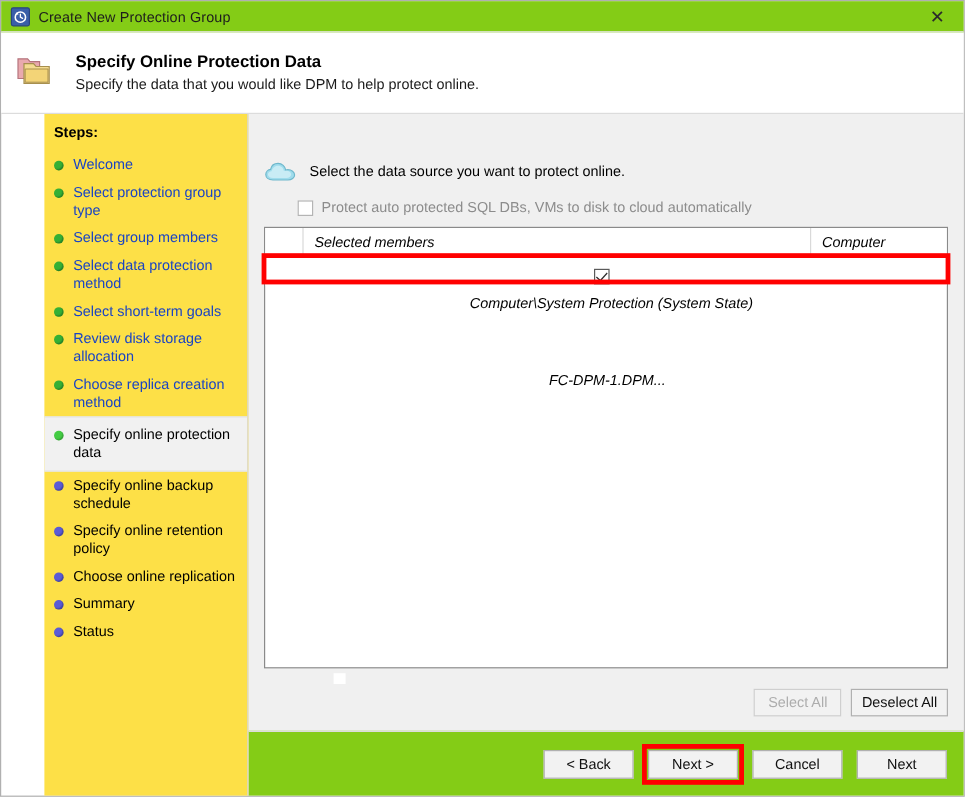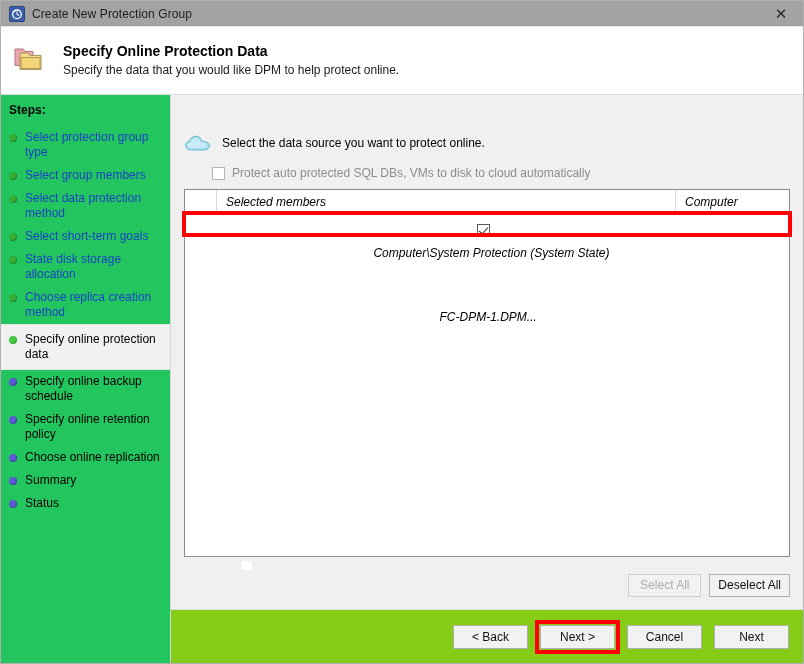--- a/index.html
+++ b/index.html
@@ -26,21 +26,21 @@
     display: flex;
     flex-direction: column;
   }
 
   
   #titlebar {
     height: 25px;
     flex: 0 0 25px;
     display: flex;
     align-items: center;
-    background: #a3a3a3;
+    background: #84cc16;
     border-bottom: 1px solid #e8e8e8;
     position: relative;
   }
   .title-icon {
     width: 16px;
     height: 16px;
     margin-left: 8px;
     margin-right: 7px;
     flex: 0 0 16px;
     background: #3a5fa8;
@@ -105,25 +105,26 @@
   #body {
     flex: 1 1 auto;
     display: flex;
     min-height: 0;
   }
 
   
   #sidebar {
     width: 170px;
     flex: 0 0 170px;
-    background: #22c55e;
+    background: #fde047;
     border-right: 1px solid #d6d6d6;
     box-sizing: border-box;
     padding-top: 8px;
     position: relative;
+    margin-left: 36px;
   }
   #steps-label {
     font-weight: bold;
     font-size: 12px;
     padding: 0 0 9px 8px;
     color: #000000;
   }
   .step {
     display: flex;
     align-items: flex-start;
@@ -415,37 +416,41 @@
     </div>
   </div>
 
   <div id="body">
 
     <div id="sidebar">
       <div id="steps-label">Steps:</div>
       <div id="steps-list">
           <div class="step">
             <span class="bullet done"></span>
+            <span class="step-label link">Welcome</span>
+          </div>
+          <div class="step">
+            <span class="bullet done"></span>
             <span class="step-label link">Select protection group type</span>
           </div>
           <div class="step">
             <span class="bullet done"></span>
             <span class="step-label link">Select group members</span>
           </div>
           <div class="step">
             <span class="bullet done"></span>
             <span class="step-label link">Select data protection method</span>
           </div>
           <div class="step">
             <span class="bullet done"></span>
             <span class="step-label link">Select short-term goals</span>
           </div>
           <div class="step">
             <span class="bullet done"></span>
-            <span class="step-label link">State disk storage allocation</span>
+            <span class="step-label link">Review disk storage allocation</span>
           </div>
           <div class="step">
             <span class="bullet done"></span>
             <span class="step-label link">Choose replica creation method</span>
           </div>
           <div class="step current">
             <span class="bullet current"></span>
             <span class="step-label active">Specify online protection data</span>
           </div>
           <div class="step">

